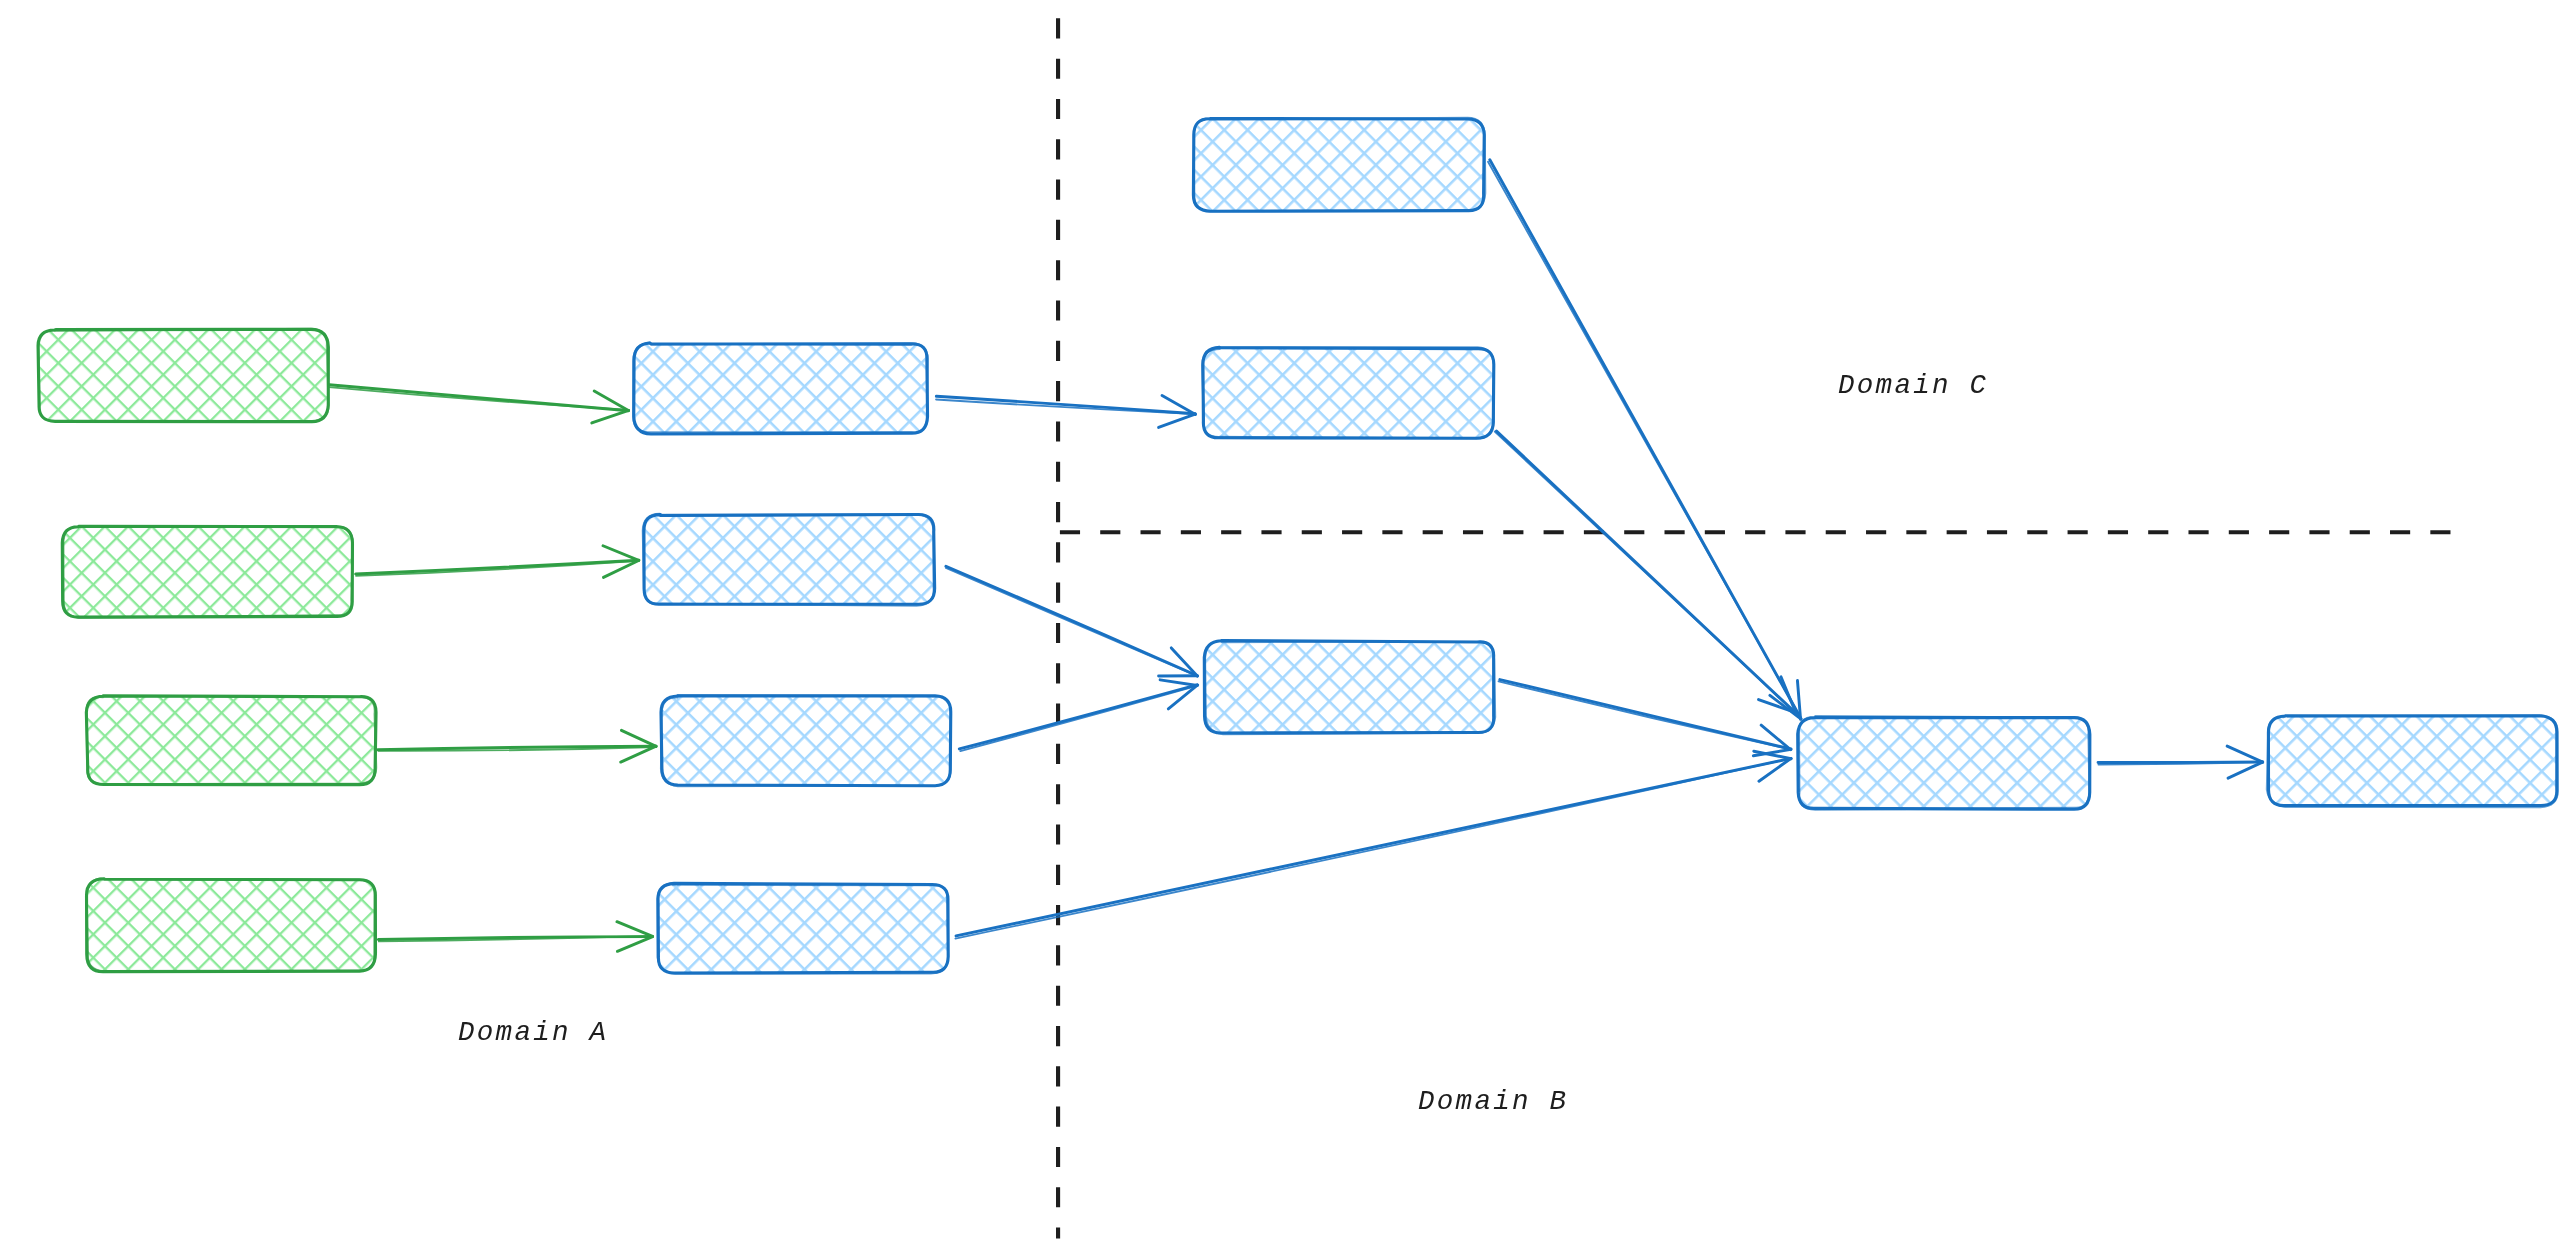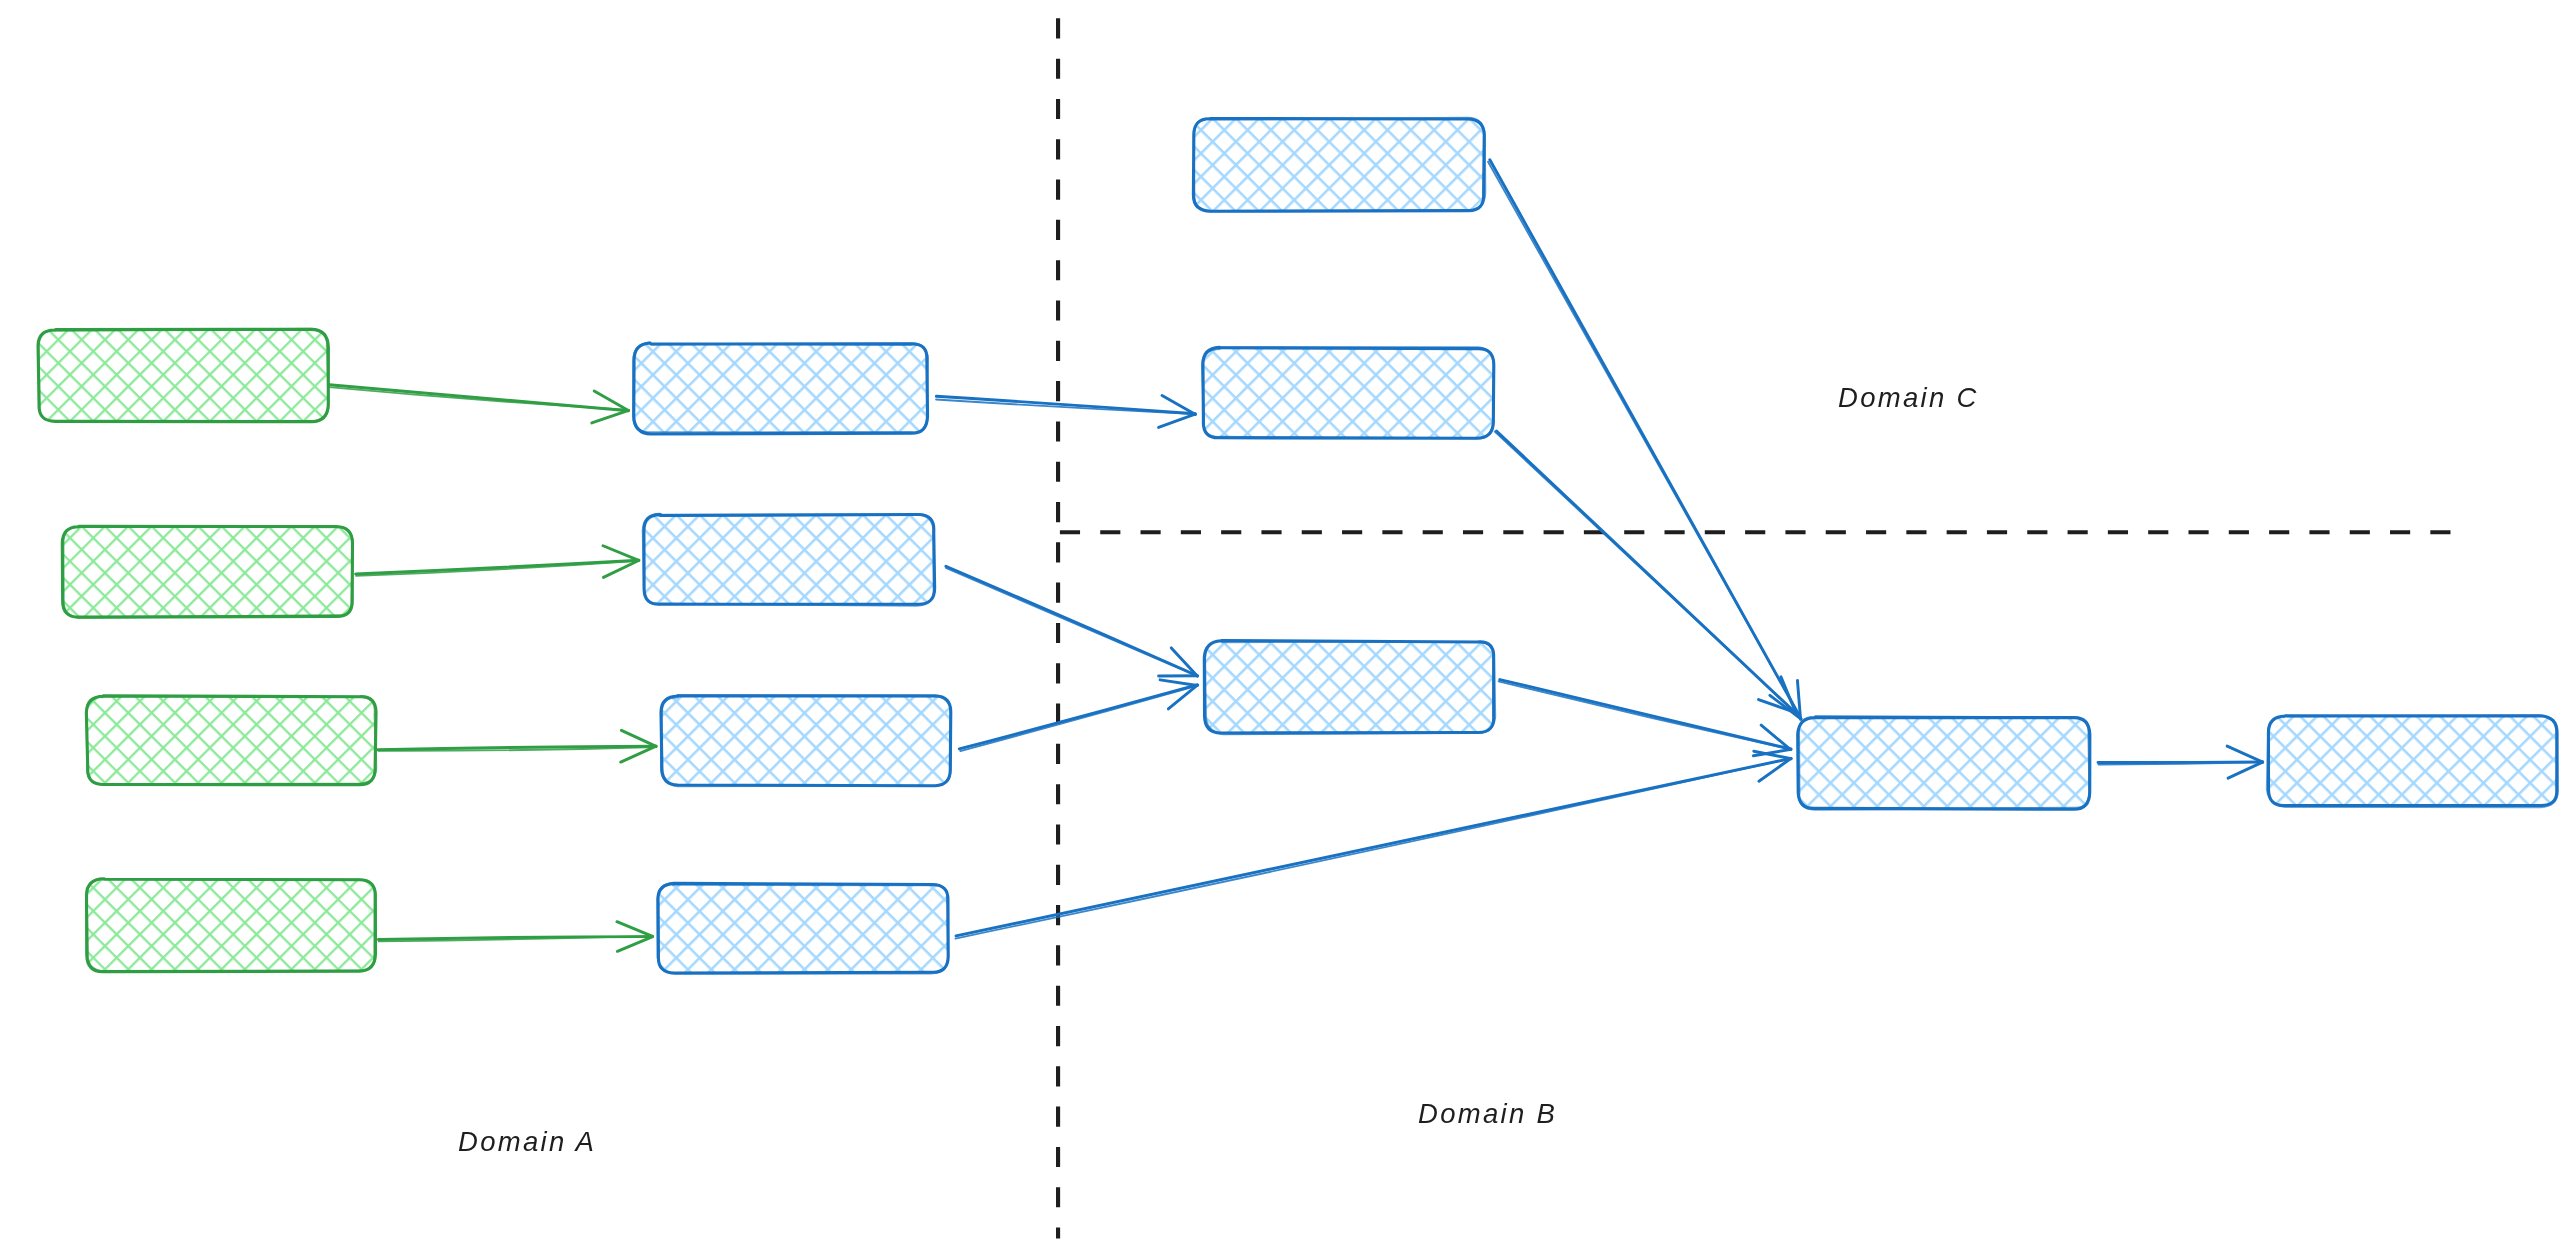--- a/index.html
+++ b/index.html
@@ -17,28 +17,27 @@
   }
   svg.board {
     position: absolute;
     inset: 0;
     width: 2576px;
     height: 1255px;
     display: block;
   }
   .domain-label {
     position: absolute;
-    font-family: Liberation Sans, sans-serif;
+    font-family: Liberation Mono, monospace;
     font-size: 27.5px;
     font-style: italic;
     letter-spacing: 2.3px;
     color: #1e1e1e;
     white-space: nowrap;
     user-select: none;
-    margin-top: 12px;
   }
 </style>
 </head>
 <body>
 
 <div id="canvas-wrap">
 
   <svg class="board" viewBox="0 0 2812 1370" xmlns="http://www.w3.org/2000/svg">
     <defs>
       <pattern id="hatch-green" width="18" height="18" patternUnits="userSpaceOnUse" patternTransform="rotate(45)">
@@ -237,19 +236,19 @@
             <rect x="2476" y="782" width="315" height="98" rx="18" ry="18"></rect>
           </clipPath>
           <rect x="2476" y="782" width="315" height="98" rx="18" ry="18" fill="url(#hatch-blue)" clip-path="url(#clip-blue-c2)"></rect>
           <path d="M 2494.544278717667 781.3838111878297 L 2773.6772255427563 781.5759672166668 Q 2791.618814707463 782.386627579288 2791.071907425333 800.4353794103653 L 2791.062419510289 862.7465091712523 Q 2791.614625931445 879.7948215487389 2772.5822376253 879.3348087788256 L 2493.3246104241 879.4159926892332 Q 2476.4664789205726 879.6722856523805 2476.354047585071 861.7883638384698 L 2476.2557886128575 799.6429796220934 Q 2476.376877785277 782.1502931599274 2494.710772133577 781.5471208574004 Z" fill="none" stroke="#1971c2" stroke-width="3.4" stroke-linecap="round" stroke-linejoin="round" opacity="1"></path>
           <path d="M 2494.4133624741403 781.9416737563171 L 2772.1715092662125 780.5790487230192 Q 2792.408884813501 782.6525585661421 2791.8870794784216 799.7384331232116 L 2792.240570308054 863.0238163482975 Q 2792.129568339619 880.6872971068077 2773.0827600963335 881.1682064545658 L 2494.5497305402764 880.7838051329757 Q 2477.174400569254 878.5339710712591 2474.505964595827 861.9225943332643 L 2475.976786733361 798.6191240549642 Q 2476.13804265933 781.1895043853156 2492.835804790415 782.8941975247088 Z" fill="none" stroke="#1971c2" stroke-width="2.2" stroke-linecap="round" stroke-linejoin="round" opacity="0.65"></path>
         </g>
       </g>
   </svg>
 
   <div id="label-layer">
-      <div class="domain-label" style="left: 458px; top: 1114px;">Domain A</div>
+      <div class="domain-label" style="left: 458px; top: 1017px;">Domain A</div>
       <div class="domain-label" style="left: 1418px; top: 1086px;">Domain B</div>
       <div class="domain-label" style="left: 1838px; top: 370px;">Domain C</div>
     </div>
 
 </div>
 
 
 </body></html>

